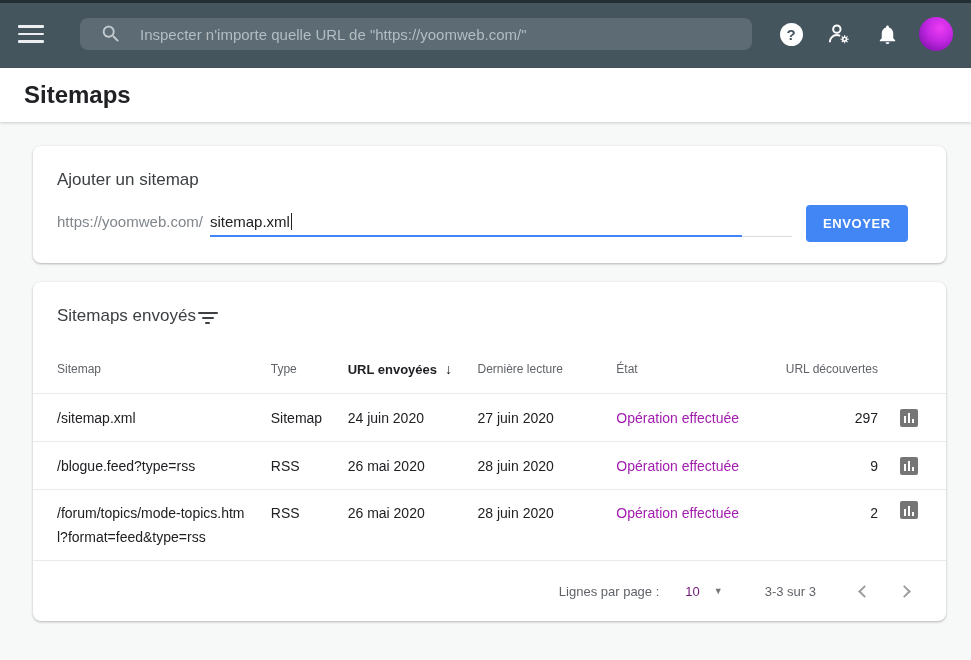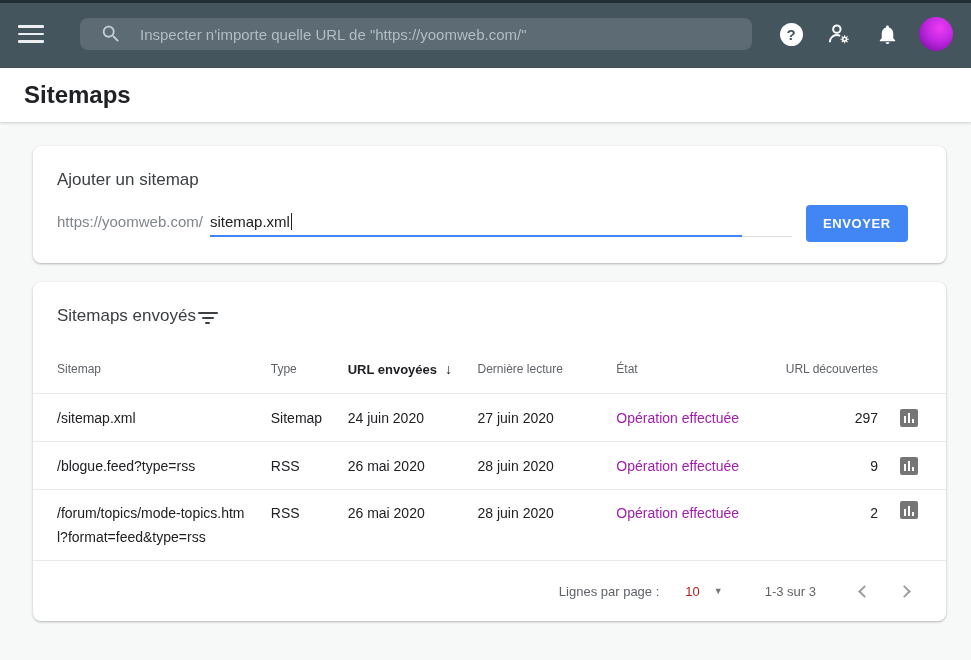--- a/index.html
+++ b/index.html
@@ -105,21 +105,21 @@
     display:flex; align-items:flex-end; justify-content:center; gap:1.5px; padding-bottom:3.5px; margin-right:4px;
   }
   .chart-btn i { display:block; width:2.5px; background:#fff; }
   .chart-btn .b1 { height:7px; } .chart-btn .b2 { height:10px; } .chart-btn .b3 { height:4px; }
 
   
   .pagination {
     height:60px; display:flex; align-items:center; justify-content:flex-end;
     padding-right:22px; font-size:13px; color:#5f6368;
   }
-  .rpp-value { margin-left:26px; color:#b91c1c; }
+  .rpp-value { margin-left:26px; color:#701a75; }
   .dd-caret { margin-left:14px; font-size:9px; color:#757575; cursor:pointer; }
   .range { margin-left:42px; margin-right:28px; }
   .chev { width:40px; height:40px; display:flex; align-items:center; justify-content:center; cursor:pointer; }
   .chev span {
     display:block; width:9px; height:9px;
     border-left:2px solid #9e9e9e; border-bottom:2px solid #9e9e9e;
   }
   .chev.prev span { transform:rotate(45deg); }
   .chev.next span { transform:rotate(225deg); }
 </style>
@@ -254,21 +254,21 @@
             <i class="b2"></i>
             <i class="b3"></i>
           </div>
       </div>
     </div>
 
     <div class="pagination">
       <span>Lignes par page :</span>
       <span class="rpp-value">10</span>
       <span class="dd-caret">▼</span>
-      <span class="range">1-3 sur 3</span>
+      <span class="range">3-3 sur 3</span>
       <div class="chev prev">
           <span></span>
         </div>
       <div class="chev next">
           <span></span>
         </div>
     </div>
   </div>
 </div>
 

